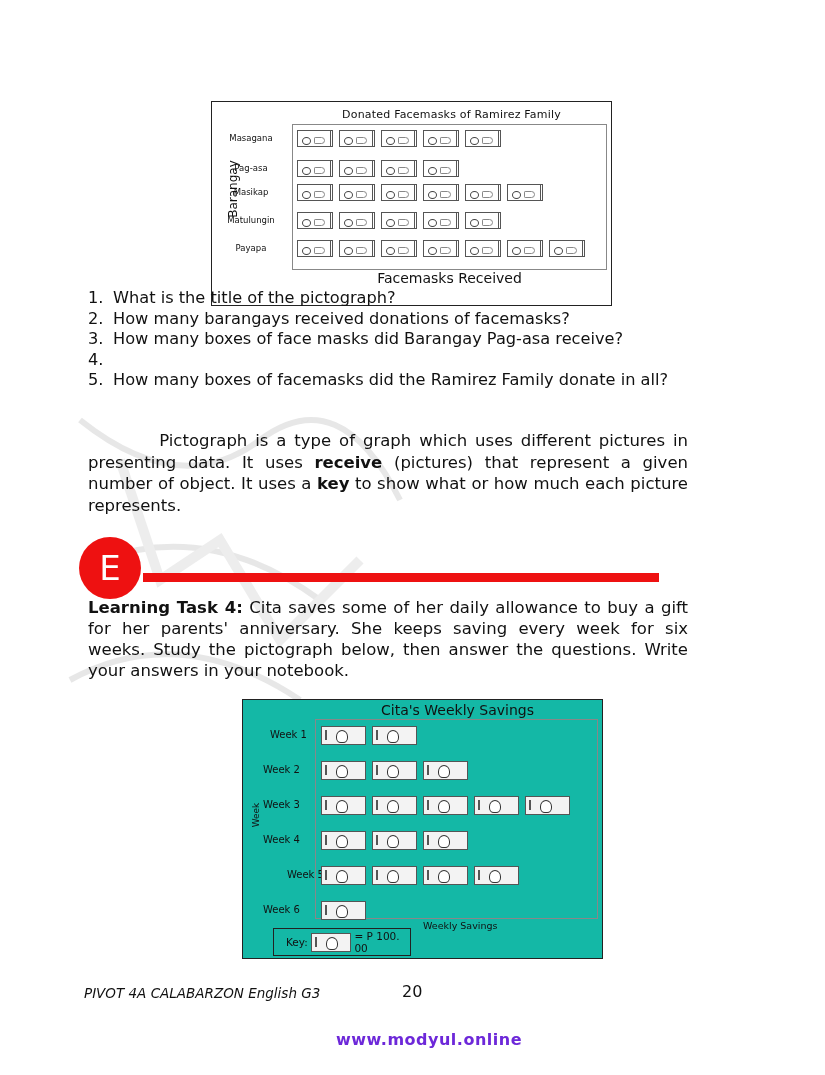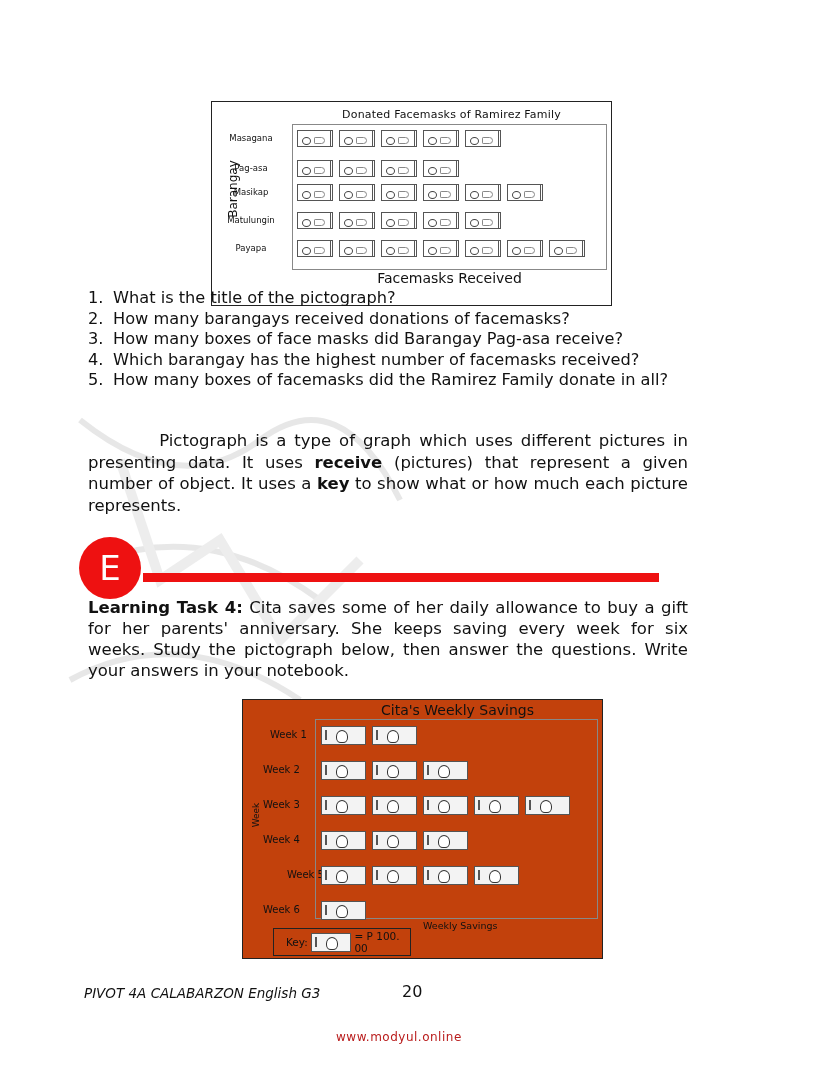--- a/index.html
+++ b/index.html
@@ -30,36 +30,36 @@
   .para b { font-weight: bold; }
 
   
   .badge { position: absolute; left: 79px; top: 537px; width: 62px; height: 62px; border-radius: 50%; background: #ee1111; color: #fff; font-size: 34px; display: flex; align-items: center; justify-content: center; }
   .redbar { position: absolute; left: 143px; top: 573px; width: 516px; height: 9px; background: #ee1111; }
 
   .task { position: absolute; left: 88px; top: 597px; width: 600px; font-size: 16.5px; line-height: 21px; text-align: justify; }
   .task b { font-weight: bold; }
 
   
-  .chart2 { position: absolute; left: 242px; top: 699px; width: 361px; height: 260px; border: 1px solid #222; background: #c2410c; }
+  .chart2 { position: absolute; left: 242px; top: 699px; width: 361px; height: 260px; border: 1px solid #222; background: #14b8a6; }
   .chart2 .c-title { position: absolute; left: 70px; right: 0; top: 2px; text-align: center; font-size: 14px; }
   .chart2 .plot { position: absolute; left: 72px; top: 19px; width: 283px; height: 200px; border: 1px solid #888; }
   .chart2 .ylab { position: absolute; left: 1px; top: 110px; transform: rotate(-90deg); font-size: 9px; }
   .chart2 .xlab { position: absolute; left: 180px; top: 220px; font-size: 9.5px; }
   .chart2 .row { position: absolute; left: 0; height: 20px; }
   .chart2 .rlabel { position: absolute; left: 20px; width: 50px; font-size: 10px; }
   .chart2 .icons { position: absolute; left: 78px; display: flex; gap: 6px; }
   .bill { width: 45px; height: 19px; border: 1px solid #555; background: #f3f3f3; position: relative; }
   .bill::before { content: ""; position: absolute; left: 14px; top: 3px; width: 10px; height: 11px; border: 1px solid #333; border-radius: 50% 50% 40% 40%; background: #fff; }
   .bill::after { content: ""; position: absolute; left: 3px; top: 3px; width: 4px; height: 10px; border-left: 2px solid #555; }
   .keybox { position: absolute; left: 30px; top: 228px; width: 138px; height: 28px; border: 1px solid #222; display: flex; align-items: center; gap: 3px; padding-left: 12px; font-size: 10.5px; }
 
   .footer-left { position: absolute; left: 84px; top: 985px; font-size: 13.5px; font-style: italic; }
   .page-num { position: absolute; left: 402px; top: 982px; font-size: 16px; }
-  .site { position: absolute; left: 336px; top: 1030px; font-size: 12px; color: #b91c1c; letter-spacing: 0.5px; }
+  .site { position: absolute; left: 336px; top: 1030px; font-size: 16px; color: #6d28d9; letter-spacing: 0.5px; font-weight: bold; }
 </style>
 </head>
 <body>
 
 <svg class="watermark-bg" viewBox="0 0 360 340">
   <path d="M20 40 Q120 120 200 60 T340 120 M40 180 Q150 140 260 220 M10 300 Q120 240 240 320" stroke="#bbb" stroke-width="6" fill="none"></path>
   <path d="M60 80 L100 200 L160 160 L220 260 L300 180" stroke="#ccc" stroke-width="10" fill="none"></path>
 </svg>
 
 <div class="chart1">
@@ -131,21 +131,20 @@
   <li>
       <span class="num">2.</span>
       <span>How many barangays received donations of facemasks?</span>
     </li>
   <li>
       <span class="num">3.</span>
       <span>How many boxes of face masks did Barangay Pag-asa receive?</span>
     </li>
   <li>
       <span class="num">4.</span>
-      <span>Which barangay has the highest number of facemasks received?</span>
     </li>
   <li>
       <span class="num">5.</span>
       <span>How many boxes of facemasks did the Ramirez Family donate in all?</span>
     </li>
 </ol>
 
 <p class="para">&nbsp;&nbsp;&nbsp;&nbsp;&nbsp;&nbsp;&nbsp;&nbsp;&nbsp;<span>Pictograph is a type of graph which uses different pictures in presenting data. It uses </span><b>receive</b><span> (pictures) that represent a given number of object. It uses a </span><b>key</b><span> to show what or how much each picture represents.</span></p>
 
 <div class="badge">E</div>

